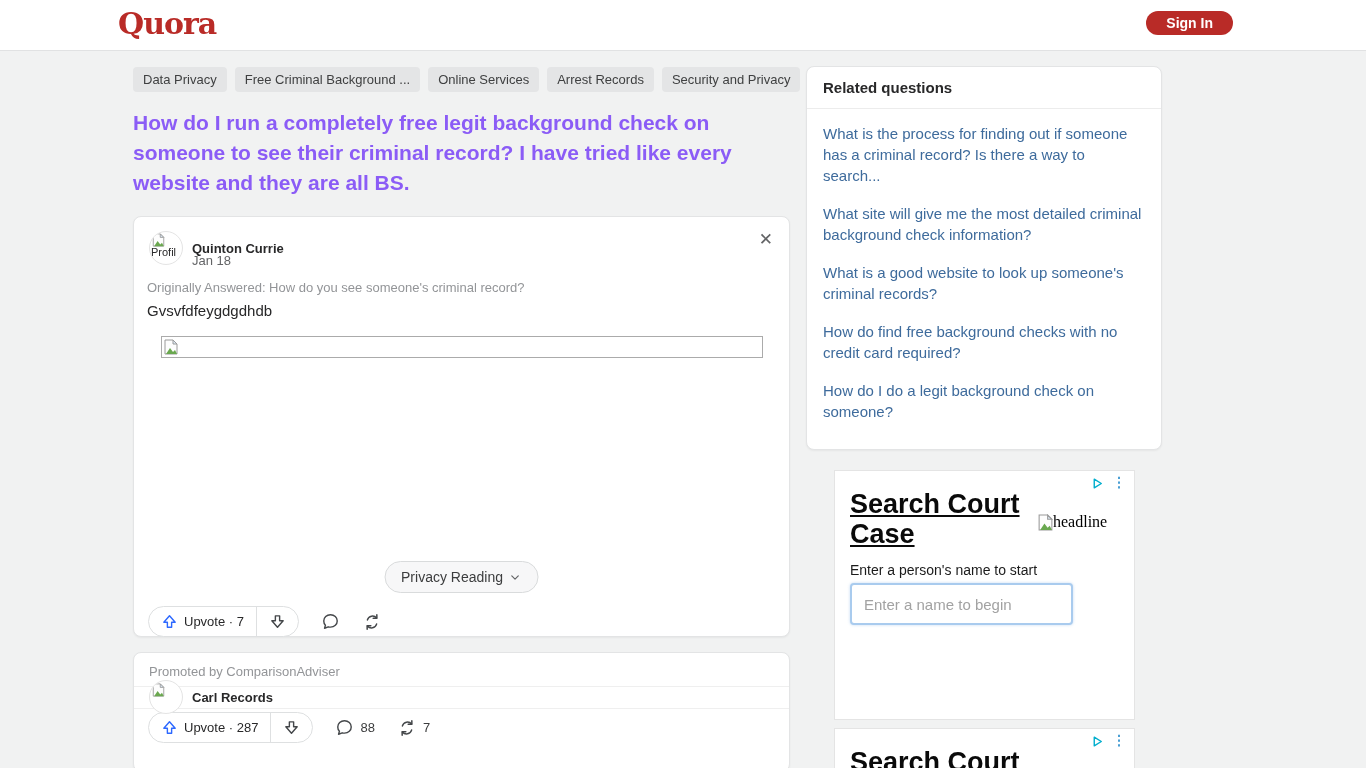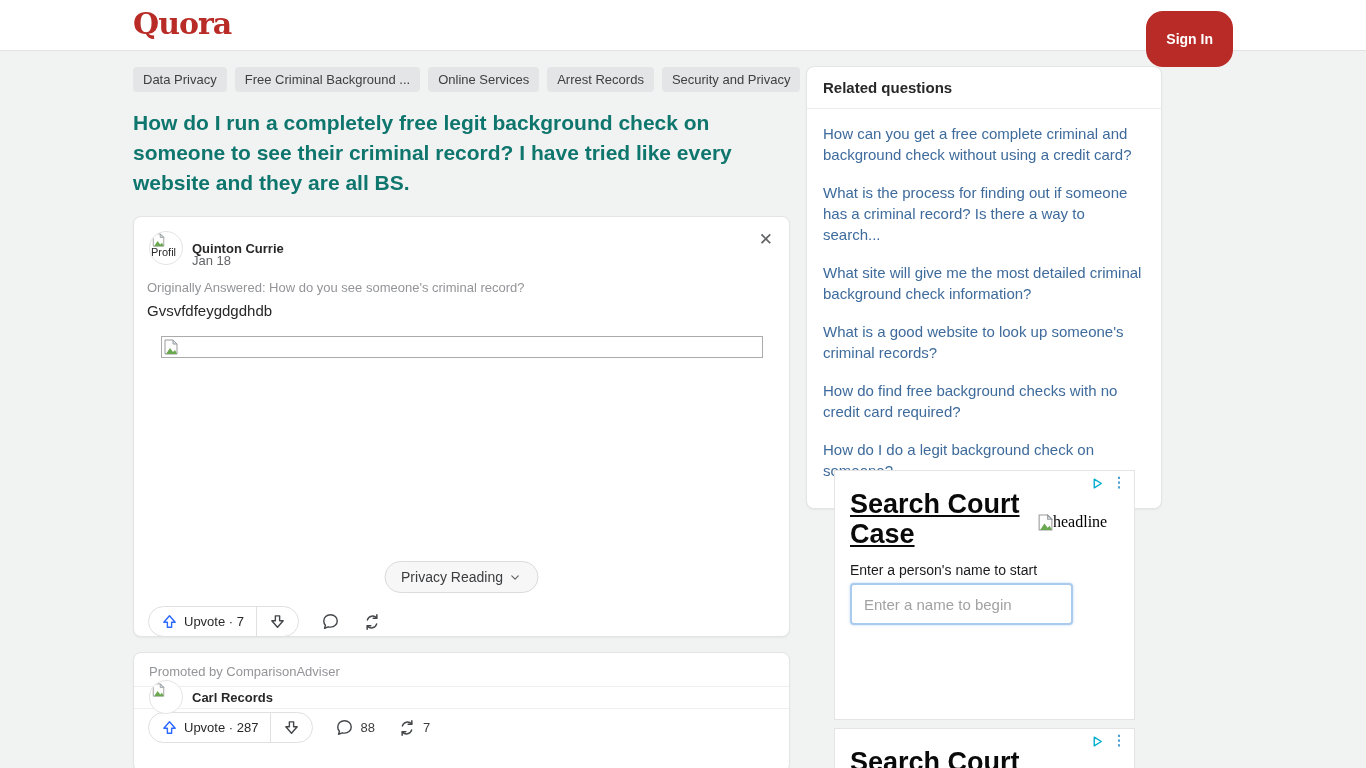--- a/index.html
+++ b/index.html
@@ -1,28 +1,28 @@
 <!DOCTYPE html>
 <html><head>
 <meta charset="utf-8">
 <style>
   * { margin:0; padding:0; box-sizing:border-box; }
   html,body { width:1366px; height:768px; overflow:hidden; }
   body { font-family:"Liberation Sans", sans-serif; background:#f1f2f2; position:relative; }
 
   
   .topbar { position:absolute; left:0; top:0; width:1366px; height:51px; background:#fff; border-bottom:1px solid #e1e2e3; z-index:5; }
-  .logo { position:absolute; left:133px; top:6px; font-family:"DejaVu Serif","Liberation Serif",serif; font-weight:bold; font-size:30px; color:#b92b27; letter-spacing:-1px; cursor:pointer; }
-  .signin { position:absolute; right:133px; top:11px; background:#b92b27; color:#fff; font-size:14px; font-weight:bold; border:none; border-radius:17px; padding:20px 20px; cursor:pointer; }
+  .logo { position:absolute; left:118px; top:6px; font-family:"DejaVu Serif","Liberation Serif",serif; font-weight:bold; font-size:30px; color:#b92b27; letter-spacing:-1px; cursor:pointer; }
+  .signin { position:absolute; right:133px; top:11px; background:#b92b27; color:#fff; font-size:14px; font-weight:bold; border:none; border-radius:17px; padding:4px 20px; cursor:pointer; }
 
   
   .main { position:absolute; left:133px; top:67px; width:657px; }
   .tagrow { display:flex; gap:8px; }
   .tag { background:#e4e5e6; color:#3f4041; font-size:13px; padding:5px 10px; border-radius:4px; white-space:nowrap; cursor:pointer; }
-  .qtitle { margin-top:16px; width:612px; font-size:21px; line-height:30px; font-weight:bold; color:#0f766e; }
+  .qtitle { margin-top:16px; width:612px; font-size:21px; line-height:30px; font-weight:bold; color:#8b5cf6; }
 
   .filterrow { margin-top:17px; display:flex; align-items:center; }
   .allrelated { font-size:15px; font-weight:bold; color:#282829; display:flex; align-items:center; gap:4px; cursor:pointer; }
   .sortwrap { margin-left:auto; display:flex; align-items:center; gap:10px; }
   .sortlabel { color:#636466; font-size:14px; }
   .pillbtn { display:flex; align-items:center; gap:6px; background:#f7f7f8; border:1px solid #d9dbdc; border-radius:17px; padding:6px 14px; font-size:14px; color:#282829; cursor:pointer; }
 
   .card { background:#fff; border:1px solid #e3e4e5; border-radius:8px; box-shadow:0 1px 2px rgba(0,0,0,.05); position:relative; }
   .card1 { margin-top:18px; height:421px; }
   .card2 { margin-top:15px; height:120px; }
@@ -204,21 +204,20 @@
         <span>7</span>
       </div>
     </div>
   </div>
 </div>
 
 <div class="sidebar">
   <div class="relatedcard">
     <div class="relhead">Related questions</div>
     <div class="rellist">
-      <div class="rellink">How can you get a free complete criminal and background check without using a credit card?</div>
       <div class="rellink">What is the process for finding out if someone has a criminal record? Is there a way to search...</div>
       <div class="rellink">What site will give me the most detailed criminal background check information?</div>
       <div class="rellink">What is a good website to look up someone's criminal records?</div>
       <div class="rellink">How do find free background checks with no credit card required?</div>
       <div class="rellink">How do I do a legit background check on someone?</div>
     </div>
   </div>
 
   <div class="adbox adbox1">
     <div class="adchoices">

